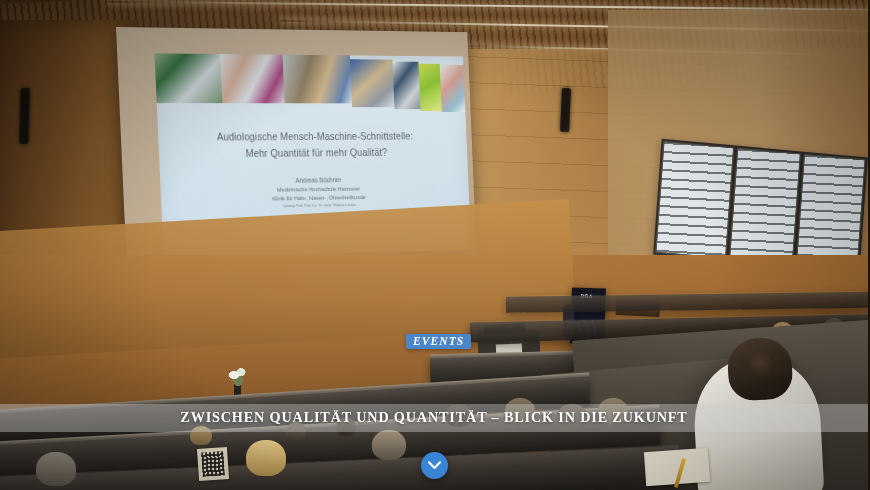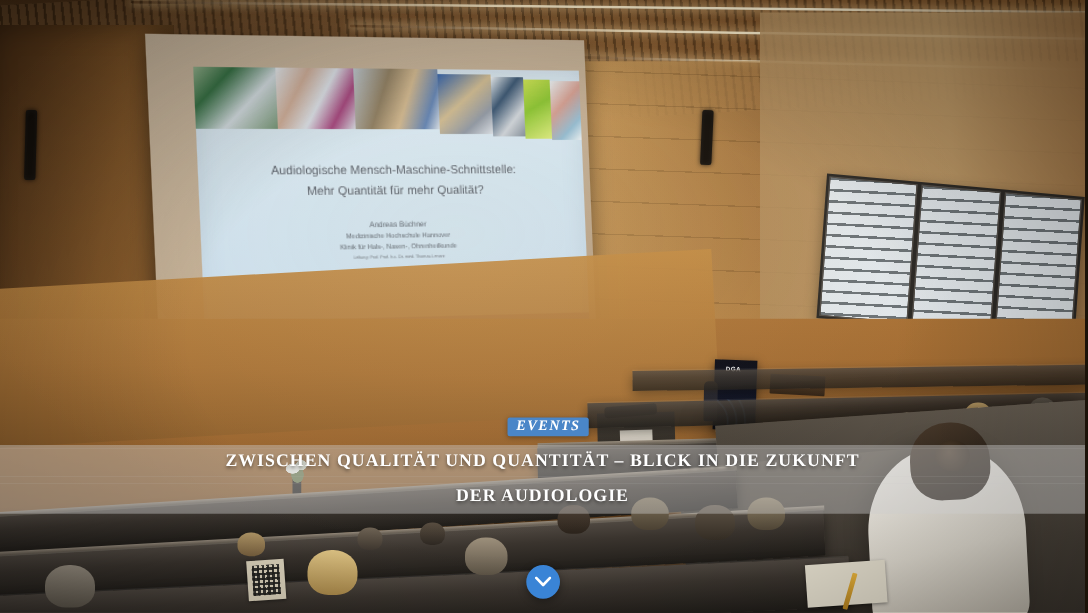--- a/index.html
+++ b/index.html
@@ -323,20 +323,21 @@
     font-family: "Liberation Serif", serif;
     font-size: 14.2px; line-height: 1.52;
     letter-spacing: .85px;
     color: #ffffff;
     text-shadow: 0 1px 3px rgba(0,0,0,.45);
   }
   .headline span {
     background: rgba(205,205,205,.42);
     box-shadow: 0 0 0 3px rgba(205,205,205,.42);
     padding: 0 2px;
+    margin-top: 48px;
   }
   .headline .ln { display: block; }
   .headline .ln + .ln { margin-top: 6px; }
 
   .scroll-btn {
     position: absolute; left: 421px; top: 452px;
     width: 27px; height: 27px; border-radius: 50%;
     background: #3a84d6;
     border: none; cursor: pointer;
     display: flex; align-items: center; justify-content: center;
@@ -472,21 +473,20 @@
 
     <div class="grade"></div>
   </div>
 
   <div class="overlay">
 
     <div class="events-badge">EVENTS</div>
 
     <h1 class="headline">
       <span class="ln">ZWISCHEN QUALITÄT UND QUANTITÄT – BLICK IN DIE ZUKUNFT</span>
-      <span class="ln">DER AUDIOLOGIE</span>
     </h1>
 
     <button class="scroll-btn" aria-label="scroll down">
       <svg width="13" height="9" viewBox="0 0 13 9">
         <path d="M1 1.3 L6.5 7 L12 1.3" fill="none" stroke="#ffffff" stroke-width="2.1" stroke-linecap="round" stroke-linejoin="round"></path>
       </svg>
     </button>
 
   </div>
 

